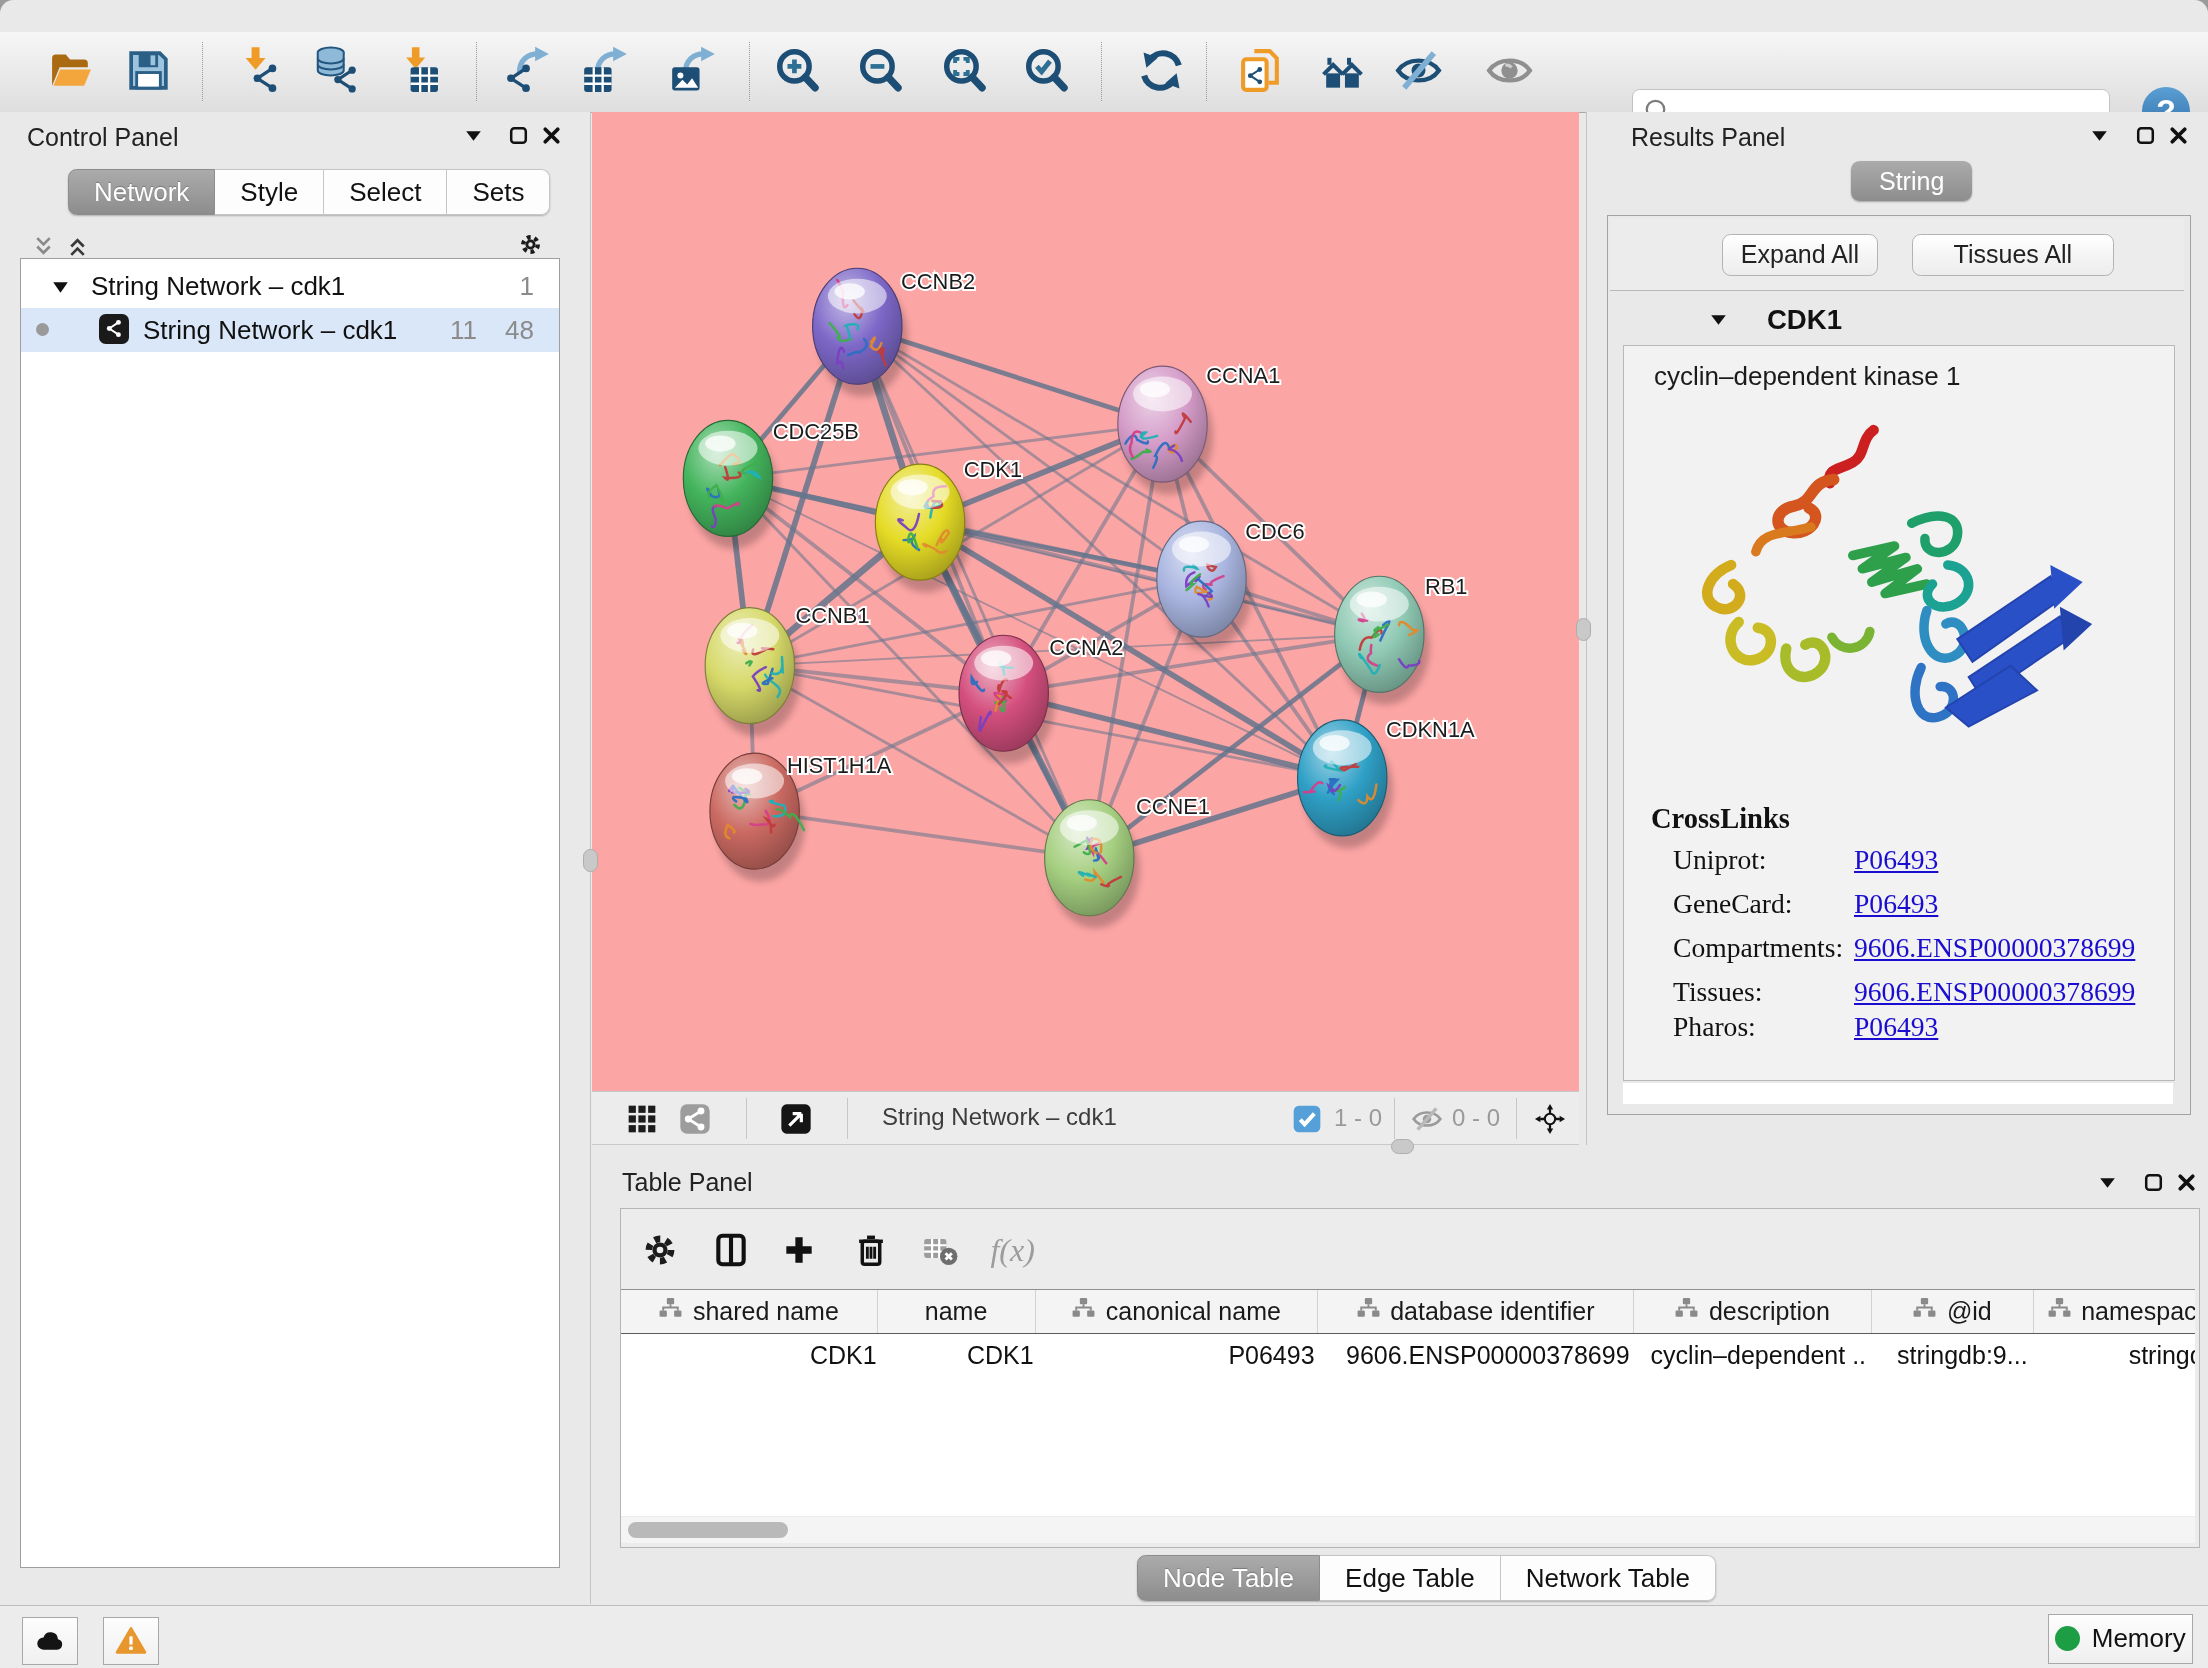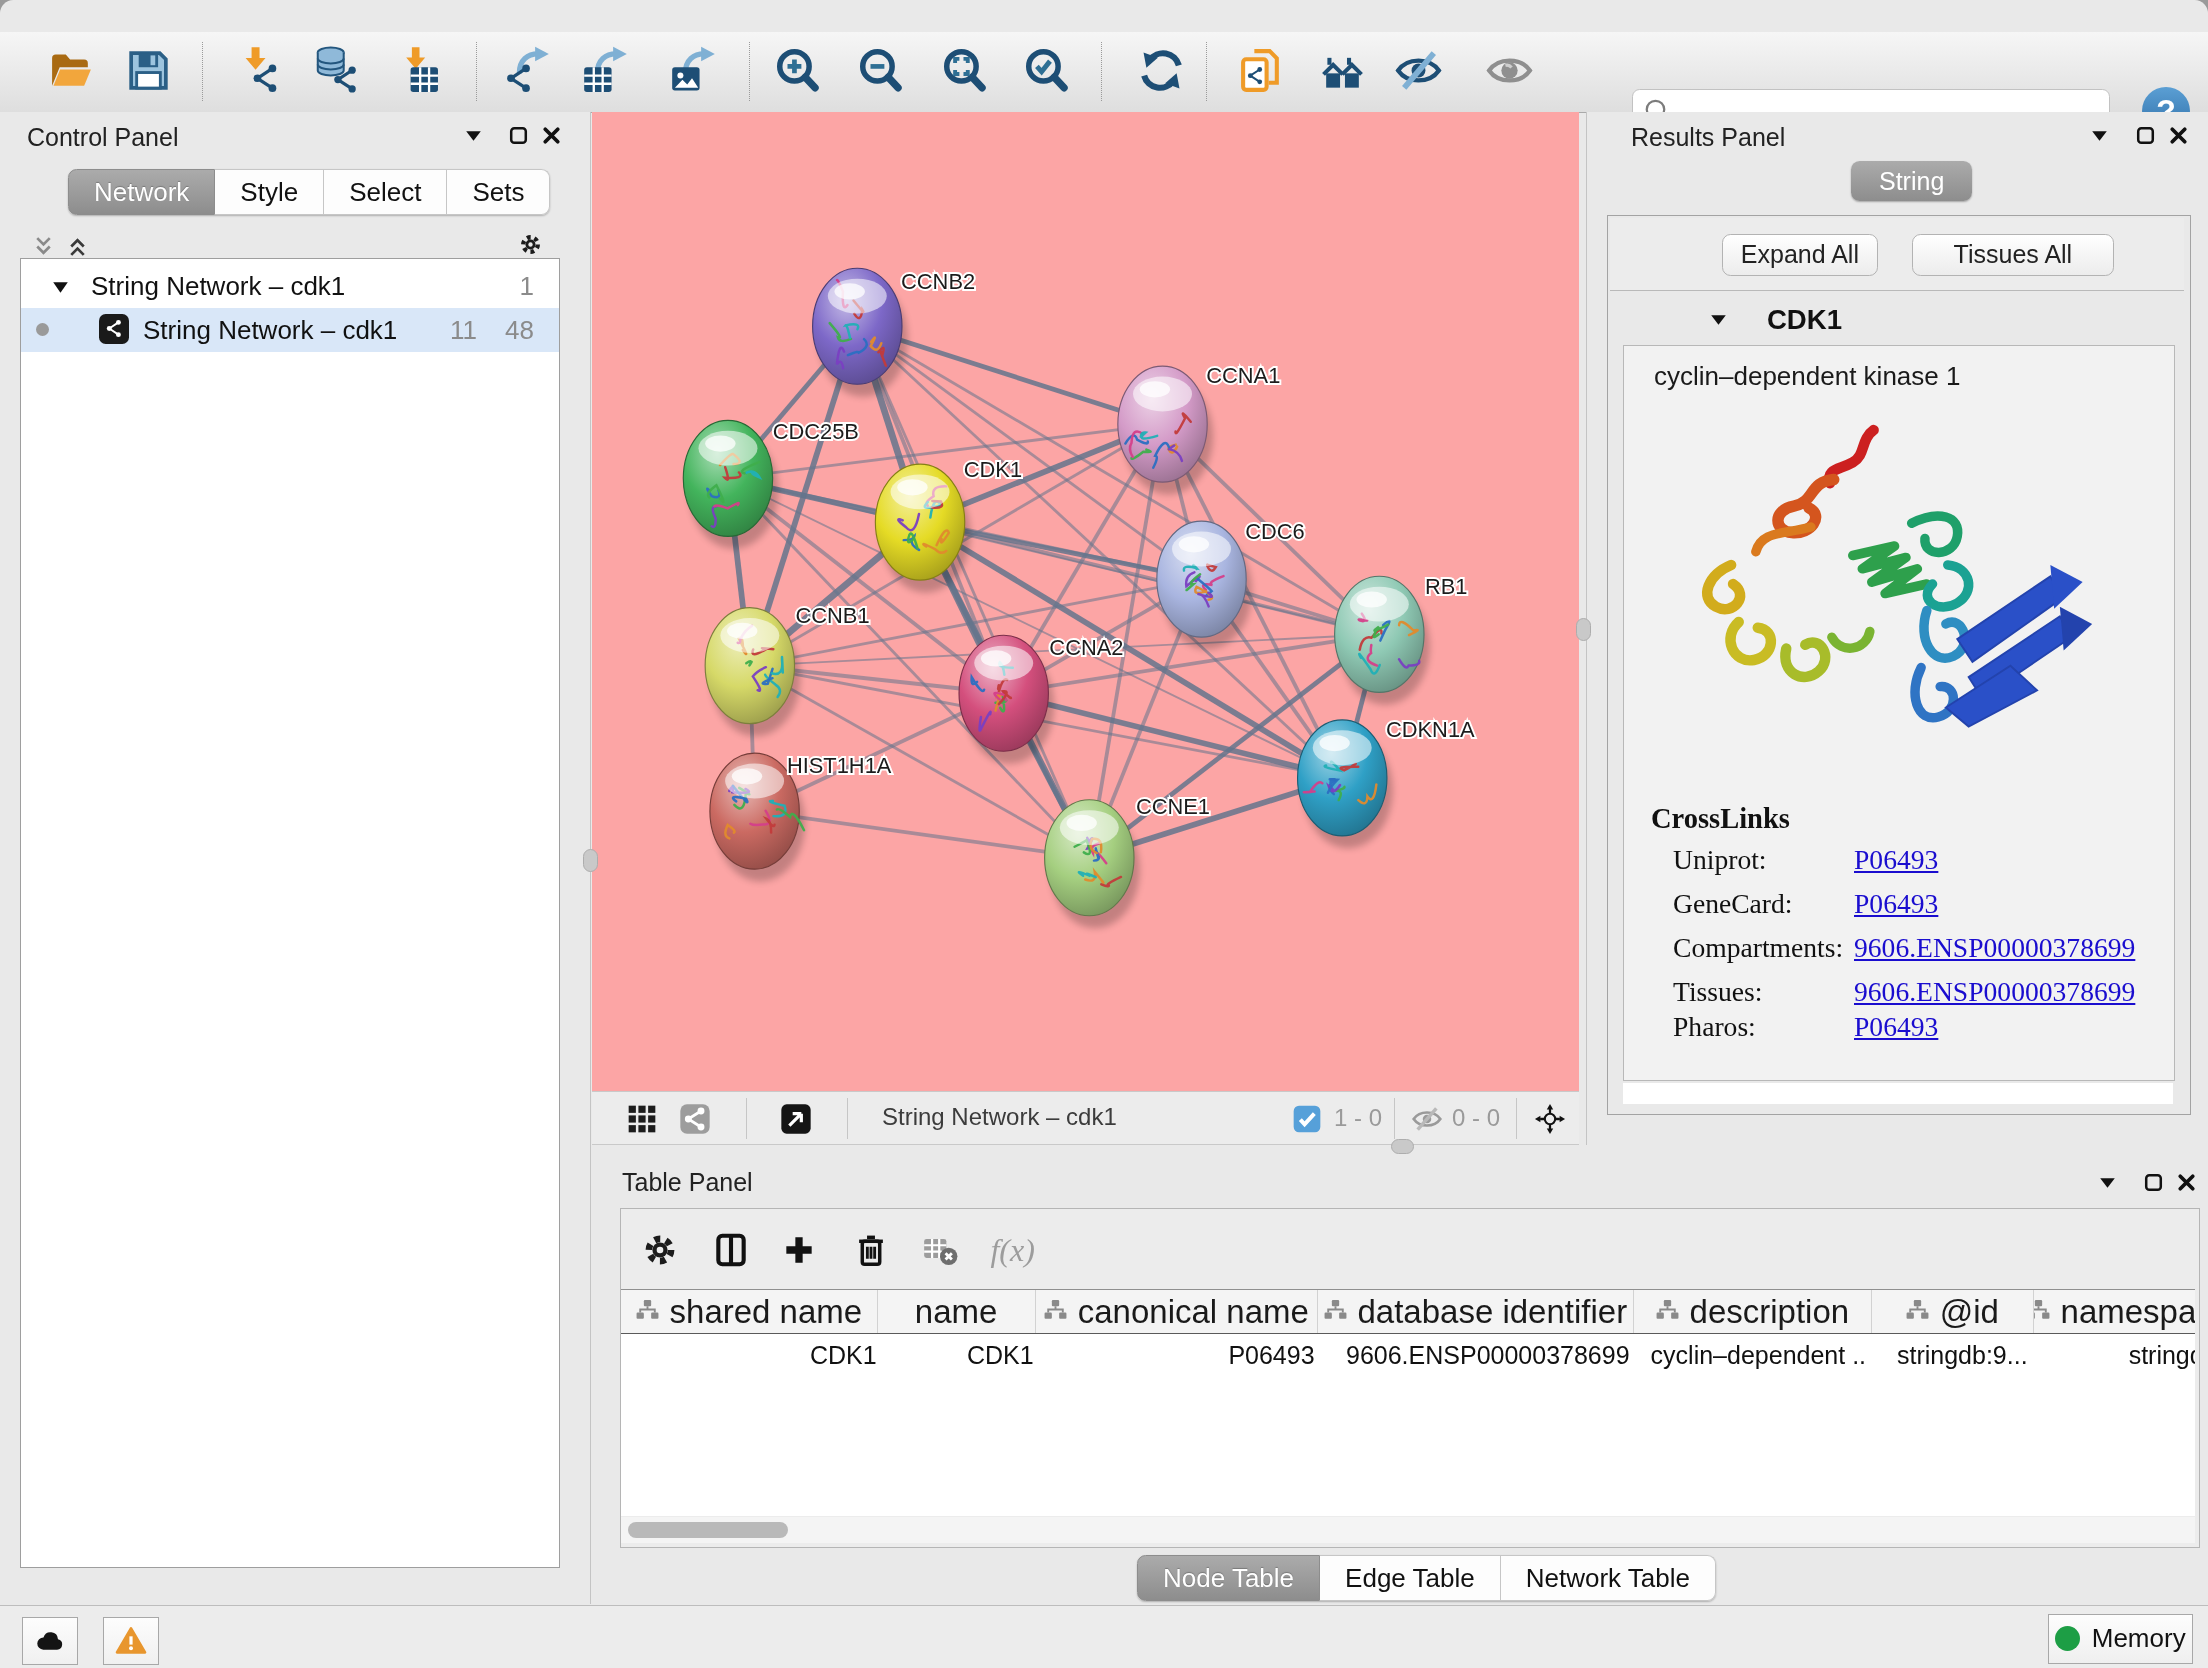--- a/index.html
+++ b/index.html
@@ -59,21 +59,21 @@
   .xl-row a{position:absolute;left:181px;color:#1a0dcf;text-decoration:underline;cursor:pointer;white-space:nowrap;}
   
   .table-panel{position:absolute;left:592px;top:1145px;width:1617px;height:459px;background:#e9e9e9;}
   .tp-box{position:absolute;left:27.6px;top:63px;width:1578px;height:338px;background:#ececec;border:1.9px solid #b5b5b5;text-align:right;}
   .tp-toolbar{position:absolute;left:0;top:0;width:100%;height:80px;}
   .tp-tool{position:absolute;top:19px;width:44px;height:44px;display:flex;align-items:center;justify-content:center;cursor:pointer;}
   .tp-tool svg{width:38px;height:38px;}
   .tp-fx{font-family:"Liberation Serif",serif;font-style:italic;font-size:32px;color:#9c9c9c;cursor:pointer;}
   .tbl{position:absolute;left:0px;top:80px;width:1574px;height:226px;background:#fff;border-top:1.9px solid #8f8f8f;overflow:hidden;}
   .tbl-head{display:flex;height:43px;background:#f4f4f4;border-bottom:1.9px solid #5a5a5a;}
-  .th{display:flex;align-items:center;justify-content:center;gap:9.5px;font-size:33px;color:#1a1a1a;border-right:1px solid #d2d2d2;overflow:hidden;white-space:nowrap;flex:none;}
+  .th{display:flex;align-items:center;justify-content:center;gap:9.5px;font-size:25px;color:#1a1a1a;border-right:1px solid #d2d2d2;overflow:hidden;white-space:nowrap;flex:none;}
   .th svg{width:25px;height:25px;flex:none;}
   .tbl-row{display:flex;height:42px;}
   .td{font-size:25px;color:#111;padding-left:21px;line-height:42px;overflow:hidden;white-space:nowrap;flex:none;}
   .hscroll{position:absolute;left:0;top:308px;width:1574px;height:26px;background:#f4f4f4;}
   .hthumb{position:absolute;left:7.6px;top:4.8px;width:160px;height:16px;border-radius:8.6px;background:#b9b9b9;cursor:pointer;}
   
   .statusbar{position:absolute;left:0;top:1605px;width:2208px;height:64px;background:#ececec;border-top:1px solid #bdbdbd;}
   .sb-btn{position:absolute;top:10.5px;width:54px;height:46px;background:linear-gradient(#fdfdfd,#f0f0f0);border:1.9px solid #a8a8a8;display:flex;align-items:center;justify-content:center;cursor:pointer;}
   .sb-btn svg{width:32px;height:32px;}
   .mem-btn{position:absolute;left:2048px;top:7.6px;width:143px;height:48px;background:linear-gradient(#fdfdfd,#efefef);border:1.9px solid #a8a8a8;display:flex;align-items:center;justify-content:center;gap:11.4px;font-size:26px;color:#111;cursor:pointer;}

